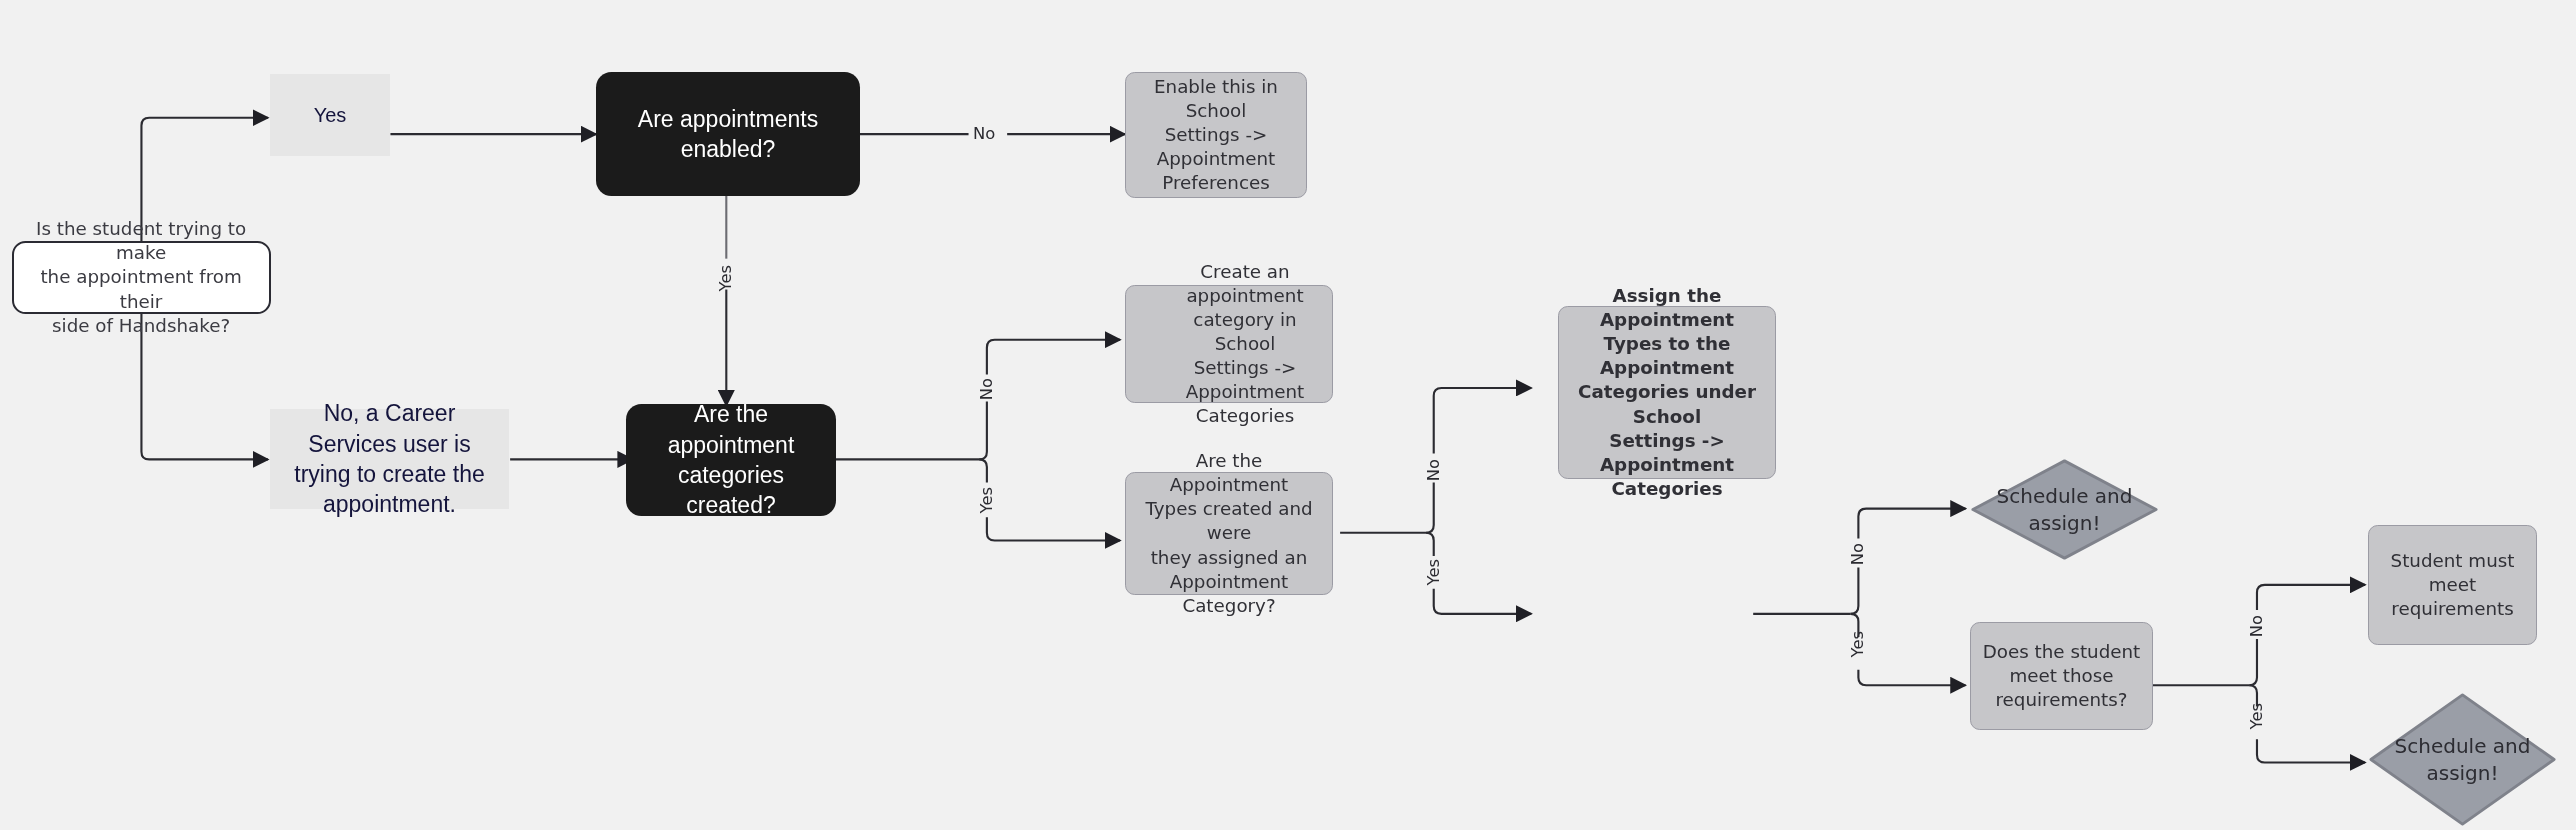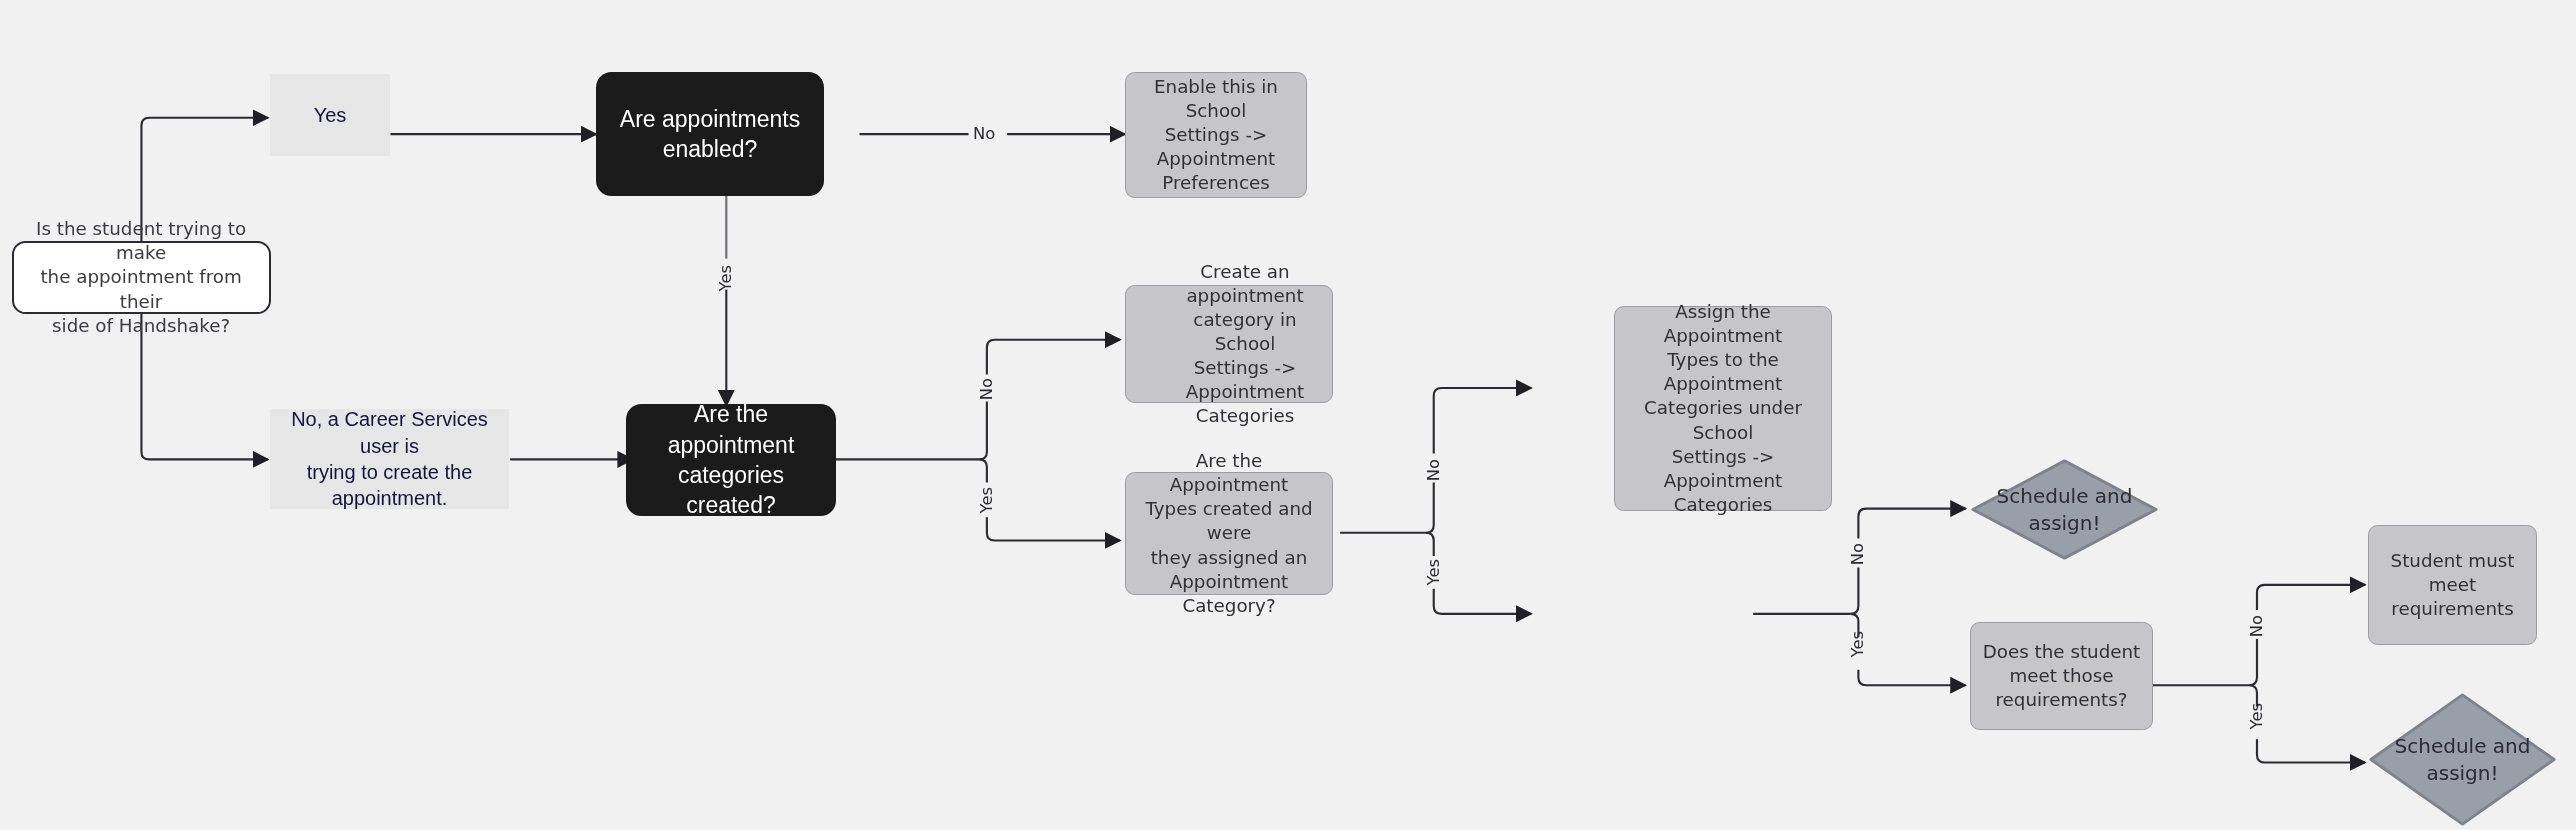--- a/index.html
+++ b/index.html
@@ -46,21 +46,21 @@
     font-size: 18.3px;
   }
 
   
   .n-flat {
     background: #e6e6e6;
     color: #14143c;
     font-family: "Liberation Sans", sans-serif;
     font-size: 20px;
   }
-  .n-flat.small { font-size: 20px; }
+  .n-flat.small { font-size: 23px; }
 
   
   .n-black {
     background: #1b1b1b;
     color: #ffffff;
     border-radius: 15.4px;
     font-family: "Liberation Sans", sans-serif;
     font-size: 23px;
   }
 
@@ -173,21 +173,21 @@
 
   <div class="node n-flat" style="left:270px; top:74px; width:120px; height:82px;">
     <span class="txt">Yes</span>
   </div>
 
   <div class="node n-flat small" style="left:270px; top:409px; width:239px; height:100px;">
     <span class="txt">No, a Career Services user is
 trying to create the appointment.</span>
   </div>
 
-  <div class="node n-black" style="left:596px; top:72px; width:228px; height:124px;">
+  <div class="node n-black" style="left:596px; top:72px; width:264px; height:124px;">
     <span class="txt">Are appointments enabled?</span>
   </div>
 
   <div class="node n-gray" style="left:1125px; top:72px; width:182px; height:126px;">
     <span class="txt">Enable this in School
 Settings -&gt;
 Appointment
 Preferences</span>
   </div>
 
@@ -203,21 +203,21 @@
 Categories</span>
   </div>
 
   <div class="node n-gray" style="left:1125px; top:472px; width:208px; height:123px;">
     <span class="txt">Are the Appointment
 Types created and were
 they assigned an
 Appointment Category?</span>
   </div>
 
-  <div class="node n-gray" style="left:1614px; top:306px; width:218px; height:205px;">
+  <div class="node n-gray" style="left:1558px; top:306px; width:218px; height:173px;font-weight:bold;">
     <span class="txt">Assign the Appointment
 Types to the Appointment
 Categories under School
 Settings -&gt; Appointment
 Categories</span>
   </div>
 
 
   <div class="node n-diamond" style="left:1970px; top:458px; width:189px; height:103px;">
     <svg class="dia-shape" viewBox="0 0 196 107" preserveAspectRatio="none">

